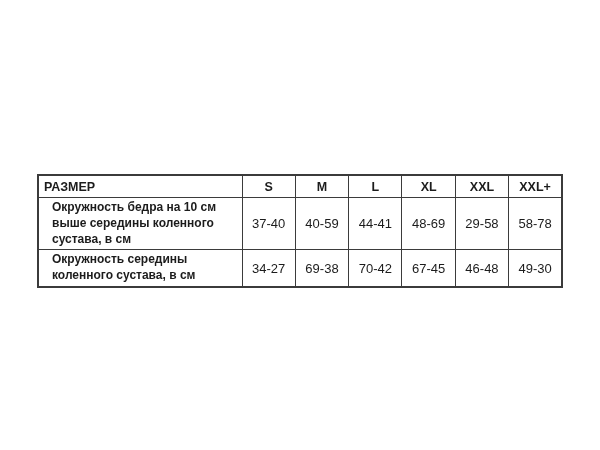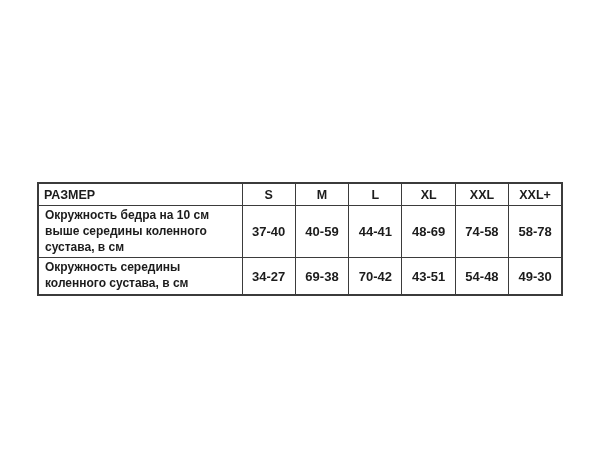--- a/index.html
+++ b/index.html
@@ -11,21 +11,21 @@
   .stage {
     position: relative;
     width: 600px;
     height: 450px;
     background: #ffffff;
     overflow: hidden;
   }
   table.size-table {
     position: absolute;
     left: 37px;
-    top: 182px;
+    top: 174px;
     width: 526px;
     border-collapse: collapse;
     table-layout: fixed;
     border: 2px solid #3b3b3b;
     color: #1c1c1c;
   }
   table.size-table th,
   table.size-table td {
     border: 1px solid #3b3b3b;
     overflow: hidden;
@@ -47,26 +47,26 @@
     vertical-align: middle;
     padding: 1px 5px;
   }
   td.row-label {
     height: 31px;
     font-size: 12px;
     font-weight: bold;
     text-align: left;
     vertical-align: middle;
     line-height: 1.32;
-    padding: 2px 6px;
+    padding: 2px 13px;
   }
   td.value-cell {
     height: 31px;
     font-size: 13px;
-    font-weight: bold;
+    font-weight: normal;
     text-align: center;
     vertical-align: middle;
     padding: 0;
   }
 </style>
 </head>
 <body>
 
 <div class="stage">
   <table class="size-table">
@@ -90,27 +90,27 @@
         <th class="size-head">XXL+</th>
       </tr>
     </thead>
     <tbody>
       <tr>
         <td class="row-label">Окружность бедра на 10 см выше середины коленного сустава, в см</td>
         <td class="value-cell">37-40</td>
         <td class="value-cell">40-59</td>
         <td class="value-cell">44-41</td>
         <td class="value-cell">48-69</td>
-        <td class="value-cell">74-58</td>
+        <td class="value-cell">29-58</td>
         <td class="value-cell">58-78</td>
       </tr>
       <tr>
         <td class="row-label">Окружность середины коленного сустава, в см</td>
         <td class="value-cell">34-27</td>
         <td class="value-cell">69-38</td>
         <td class="value-cell">70-42</td>
-        <td class="value-cell">43-51</td>
-        <td class="value-cell">54-48</td>
+        <td class="value-cell">67-45</td>
+        <td class="value-cell">46-48</td>
         <td class="value-cell">49-30</td>
       </tr>
     </tbody>
   </table>
 </div>
 
 </body></html>

